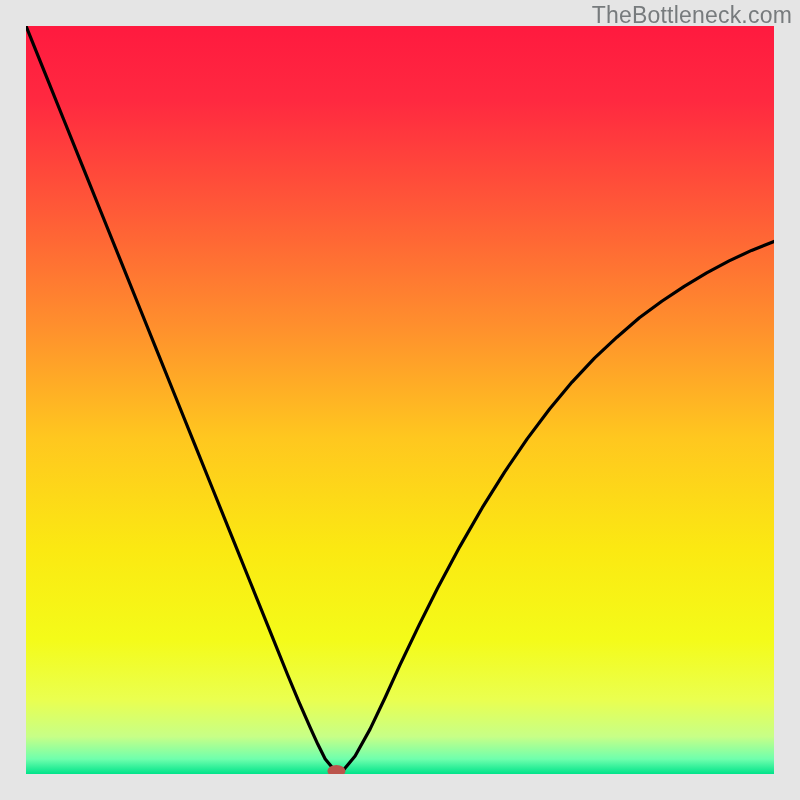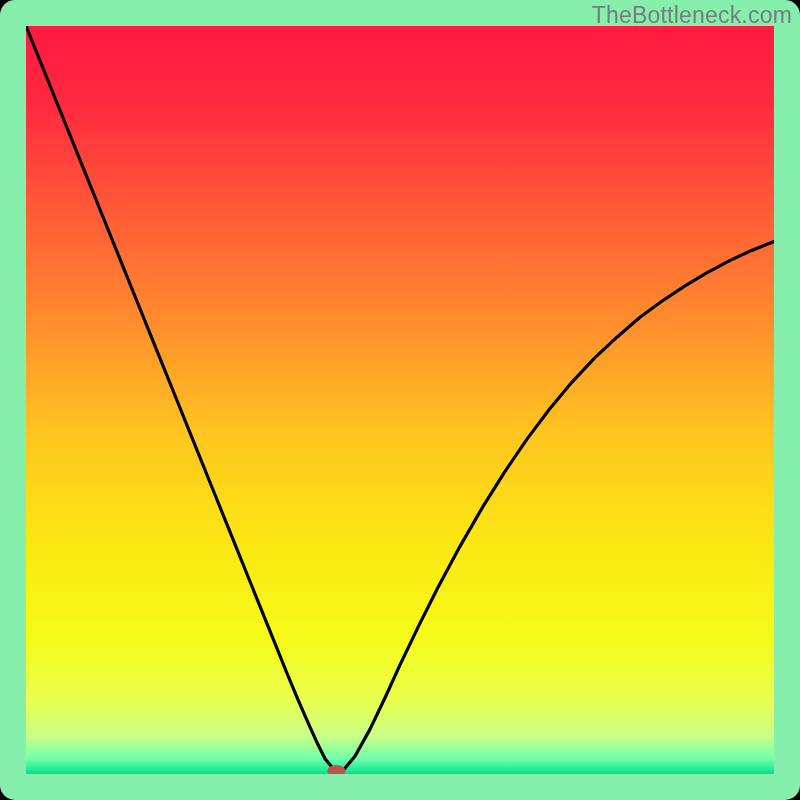--- a/index.html
+++ b/index.html
@@ -10,22 +10,21 @@
     background: #000;
     overflow: hidden;
     font-family: Arial, Helvetica, sans-serif;
   }
   .frame {
     position: absolute;
     top: 0;
     left: 0;
     width: 800px;
     height: 800px;
-    background: #86efac;
-    border-radius: 15px;
+    background: #e5e5e5;
   }
   .plot {
     position: absolute;
     top: 26px;
     left: 26px;
     width: 748px;
     height: 748px;
     
   }
   .watermark {

